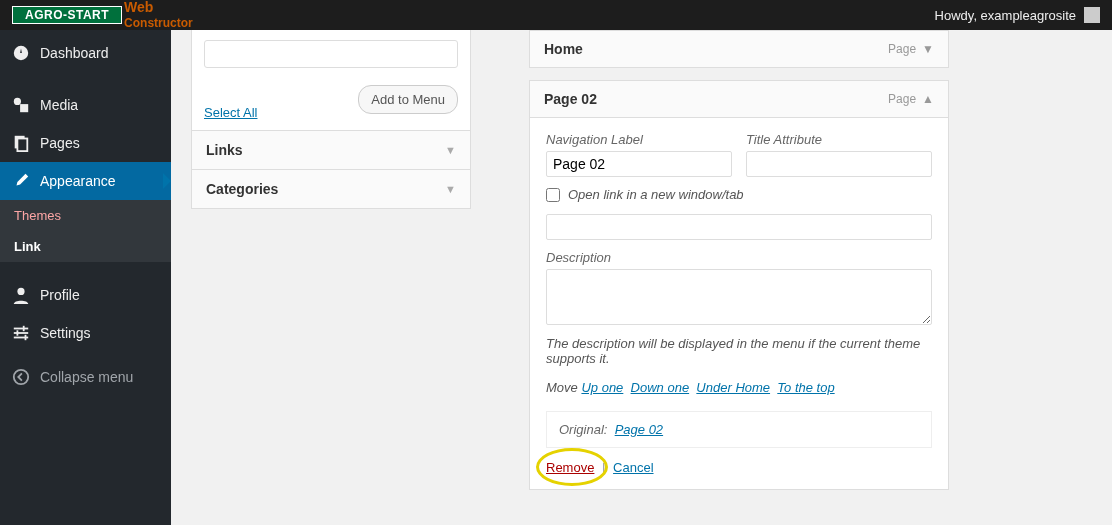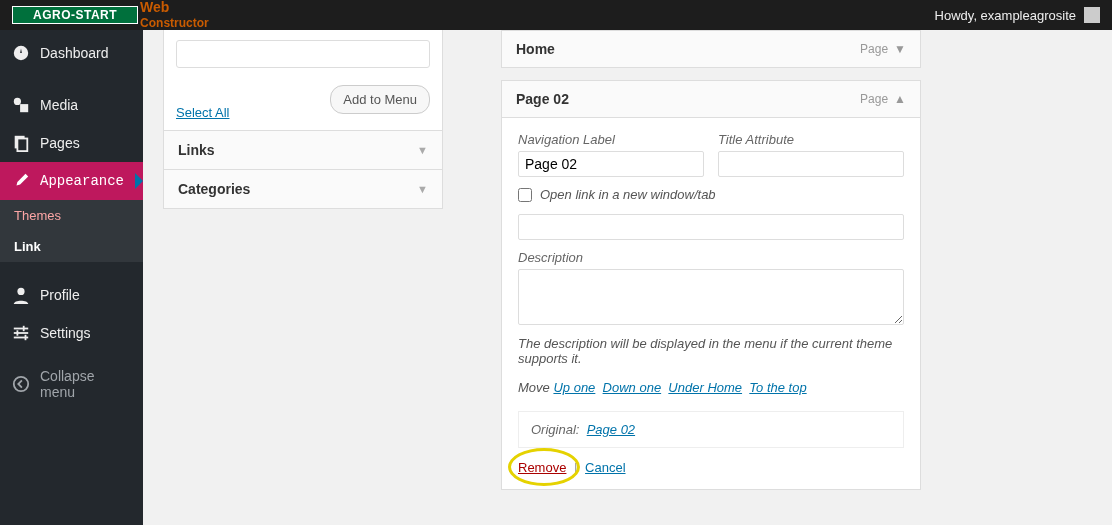--- a/index.html
+++ b/index.html
@@ -18,36 +18,36 @@
   background: #1d1d1d;
   color: #ccc;
   display: flex;
   align-items: center;
   padding: 0 12px;
   justify-content: space-between;
 }
 .logo { display: flex; align-items: center; gap: 2px; }
 .logo-box {
   background: #00703c; color: #fff; font-weight: bold;
-  padding: 1px 20px; font-size: 12px; letter-spacing: .5px;
+  padding: 1px 12px; font-size: 12px; letter-spacing: .5px;
   border: 1px solid #fff;
 }
 .logo-web { color: #c95b00; font-weight: bold; font-size: 14px; line-height: 0.9; display:inline-block; }
 .logo-constructor { color: #c95b00; font-weight: bold; font-size: 12px; }
 .topbar-right { display: flex; align-items: center; gap: 8px; color: #eee; font-size: 13px; }
 .avatar { width: 16px; height: 16px; background: #ccc; display: inline-block; }
 
 .layout { display: flex; height: calc(100% - 30px); }
 
-.sidebar { width: 143px; background: #23282d; color: #eee; display: flex; flex-direction: column; padding-top: 4px; }
+.sidebar { width: 171px; background: #23282d; color: #eee; display: flex; flex-direction: column; padding-top: 4px; }
 .side-item, .side-sub, .collapse {
   display: flex; align-items: center; gap: 10px;
   padding: 10px 12px; font-size: 14px; color: #eee; cursor: pointer;
 }
-.side-item.current { background: #be185d; color: #fff; position: relative; font-family: Liberation Mono, monospace; }
+.side-item.current { background: #0369a1; color: #fff; position: relative; }
 .side-item.current::after {
   content: ""; position: absolute; right: -8px; top: 50%; transform: translateY(-50%);
   border: 8px solid transparent; border-left-color: #0073aa;
 }
 .side-sub { background: #32373c; font-size: 13px; padding: 8px 12px 8px 14px; color: #fca5a5; }
 .side-sub.current { color: #fff; font-weight: 600; }
 .side-gap { height: 14px; }
 .collapse { color: #a0a5aa; margin-top: 6px; }
 .icon { width: 18px; height: 18px; display: inline-flex; align-items: center; justify-content: center; }
 .icon svg { width: 18px; height: 18px; fill: currentColor; }

